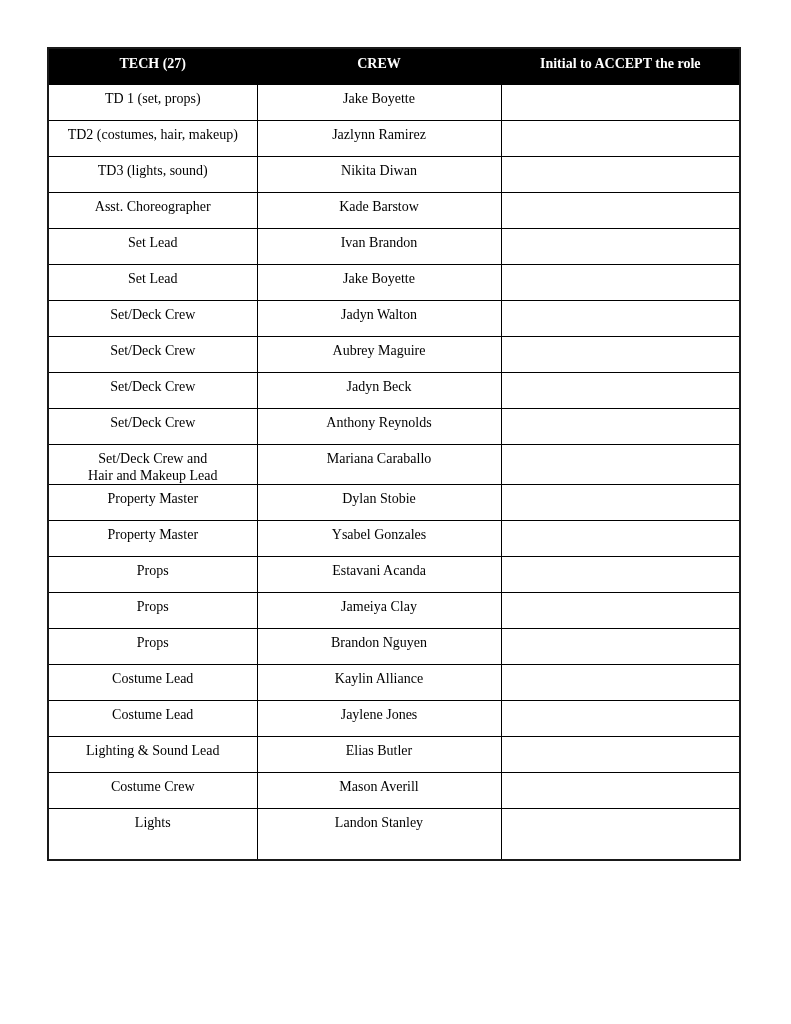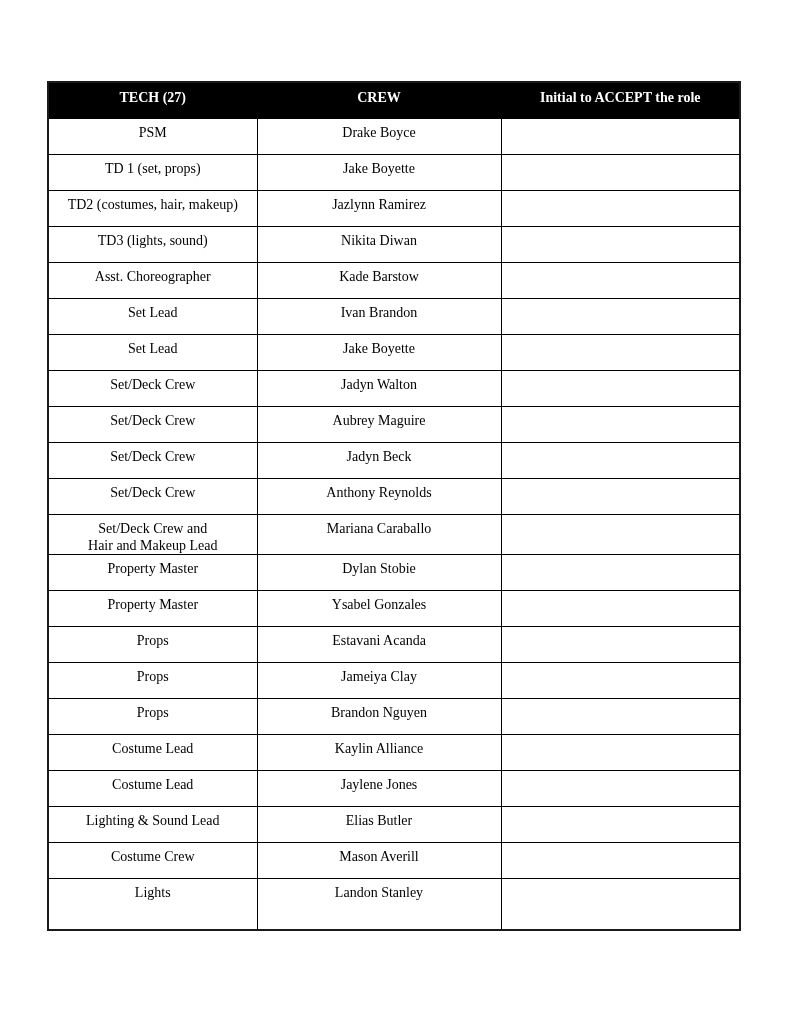--- a/index.html
+++ b/index.html
@@ -18,21 +18,20 @@
   }
 
   table.crew-table {
     position: absolute;
     left: 47px;
     top: 47px;
     width: 692px;
     border-collapse: collapse;
     table-layout: fixed;
     border: 2px solid #1a1a1a;
-    margin-top: 34px;
   }
 
   table.crew-table col.col-tech    { width: 209px; }
   table.crew-table col.col-crew    { width: 244px; }
   table.crew-table col.col-initial { width: 239px; }
 
   table.crew-table th {
     background: #000000;
     color: #ffffff;
     font-weight: bold;
@@ -70,25 +69,20 @@
       <col class="col-initial">
     </colgroup>
     <thead>
       <tr>
         <th>TECH (27)</th>
         <th>CREW</th>
         <th>Initial to ACCEPT the role</th>
       </tr>
     </thead>
     <tbody>
-      <tr>
-        <td class="tech-cell">PSM</td>
-        <td class="crew-cell">Drake Boyce</td>
-        <td class="initial-cell"></td>
-      </tr>
       <tr>
         <td class="tech-cell">TD 1 (set, props)</td>
         <td class="crew-cell">Jake Boyette</td>
         <td class="initial-cell"></td>
       </tr>
       <tr>
         <td class="tech-cell">TD2 (costumes, hair, makeup)</td>
         <td class="crew-cell">Jazlynn Ramirez</td>
         <td class="initial-cell"></td>
       </tr>

